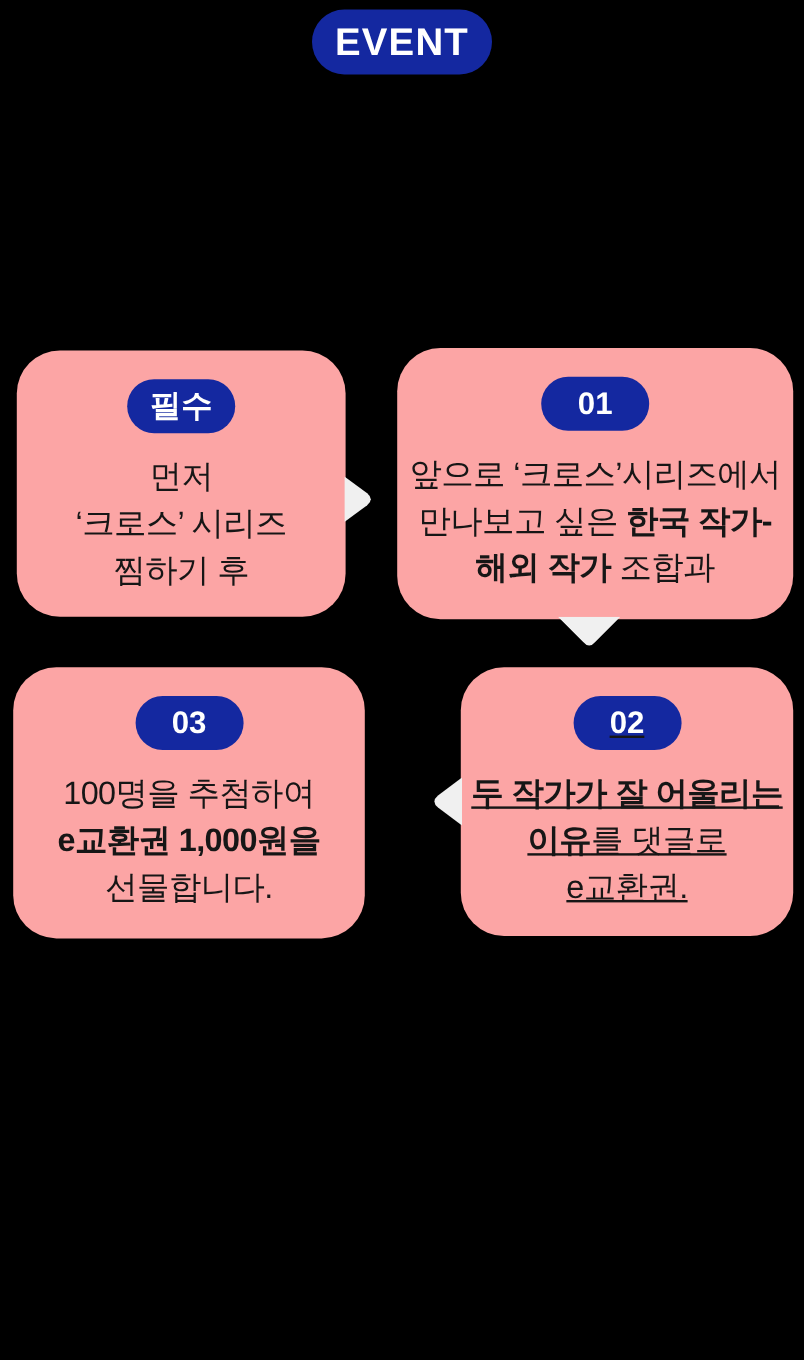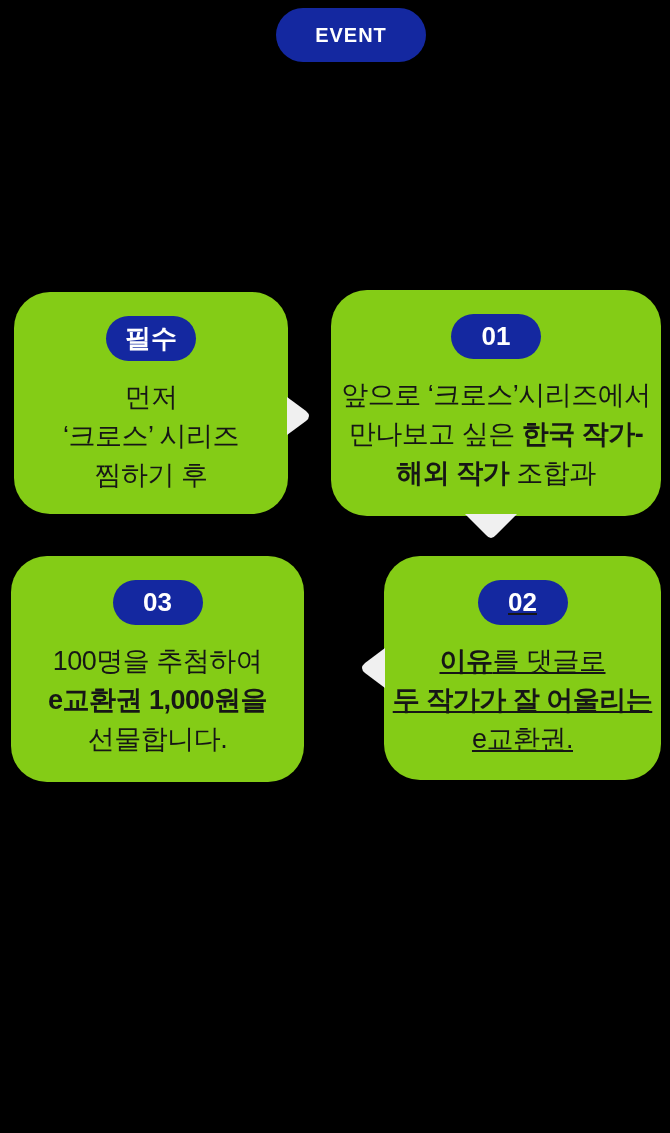--- a/index.html
+++ b/index.html
@@ -6,25 +6,25 @@
   .stage {
     position:relative; width:670px; height:1133px; background:#000000;
     overflow:hidden; font-family:"Liberation Sans","DejaVu Sans",sans-serif;
     margin:0 auto;
   }
   .pill {
     background:#1428A0; color:#ffffff; border-radius:999px;
     display:flex; align-items:center; justify-content:center; font-weight:800;
   }
   .event-pill {
-    position:absolute; left:276px; top:8px; width:150px; height:54px;
-    font-size:20px; letter-spacing:1px;
+    position:absolute; left:260px; top:8px; width:150px; height:54px;
+    font-size:32px; letter-spacing:1px;
   }
   .card {
-    position:absolute; background:#84cc16; border-radius:36px;
+    position:absolute; background:#fca5a5; border-radius:36px;
     display:flex; flex-direction:column; align-items:center;
     padding-top:24px; box-sizing:border-box; color:#161616;
   }
   .badge {
     height:45px; min-width:90px; padding:0 18px; box-sizing:border-box;
     font-size:26px; border-radius:23px; flex:0 0 auto;
   }
   .card-text {
     margin-top:17px; text-align:center; font-size:27px; line-height:39px;
     font-weight:500; letter-spacing:-0.5px; white-space:nowrap;
@@ -88,19 +88,19 @@
   </div>
 
   <div class="card" id="card-02">
     <svg class="tail" id="tail-02" width="26" height="40" viewBox="0 0 26 40">
       <path d="M26 0 L6 15 Q0 20 6 25 L26 40 Z" fill="#F0F0F0"></path>
     </svg>
     <div class="pill badge">
       <span>02</span>
     </div>
     <div class="card-text">
+      <div><span class="b">두 작가가 잘 어울리는</span></div>
       <div><span class="b">이유</span><span>를 댓글로</span></div>
-      <div><span class="b">두 작가가 잘 어울리는</span></div>
       <div><span>e교환권.</span></div>
     </div>
   </div>
 
 </div>
 
 </body></html>

